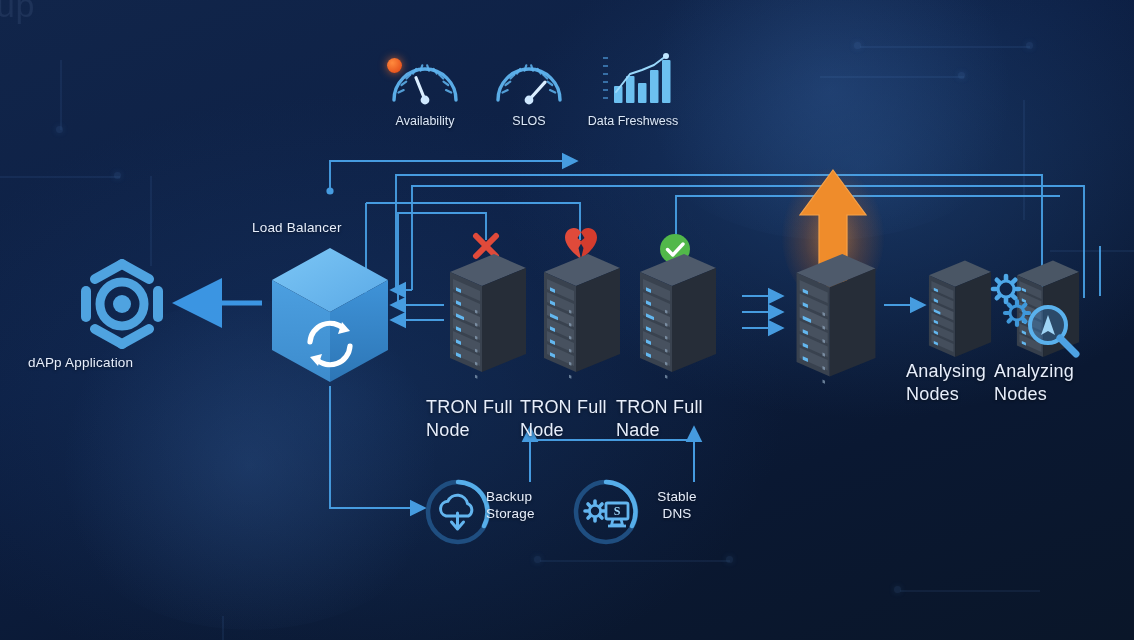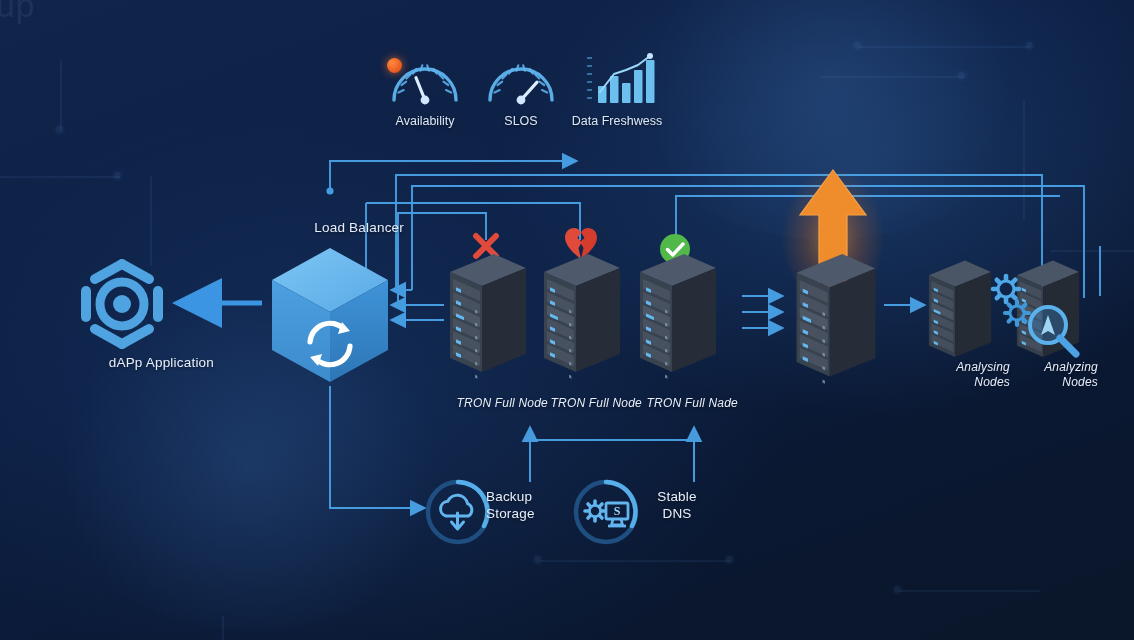--- a/index.html
+++ b/index.html
@@ -41,30 +41,30 @@
   .glowblob {
     position: absolute; border-radius: 50%;
     background: radial-gradient(circle, rgba(70,120,190,0.22) 0%, rgba(70,120,190,0) 70%);
   }
 
   
   .lbl {
     position: absolute;
     font-size: 13.5px;
     color: #e7eefb;
-    text-align: right;
+    text-align: left;
     line-height: 1.25;
     letter-spacing: .2px;
     text-shadow: 0 1px 3px rgba(0,0,0,.5);
     white-space: pre-line;
   }
-  .lbl.sm { font-size: 12px; font-style: italic; }
-
-  
-  .kpi-row { position: absolute; left: 386px; top: 52px; display: flex; gap: 18px; }
+  .lbl.sm { font-size: 18px; }
+
+  
+  .kpi-row { position: absolute; left: 386px; top: 52px; display: flex; gap: 26px; }
   .kpi { width: 78px; display: flex; flex-direction: column; align-items: center; position: relative; }
   .kpi .kpi-label {
     margin-top: 8px; font-size: 12.5px; color: #dce8f8; white-space: nowrap;
     text-shadow: 0 1px 3px rgba(0,0,0,.55);
   }
   .kpi .badge-dot {
     position: absolute; left: 1px; top: 6px;
     width: 15px; height: 15px; border-radius: 50%;
     background: radial-gradient(circle at 35% 32%, #ff8a3d 0%, #e8571f 70%, #c8400f 100%);
     box-shadow: 0 0 9px rgba(240,110,40,.75);

